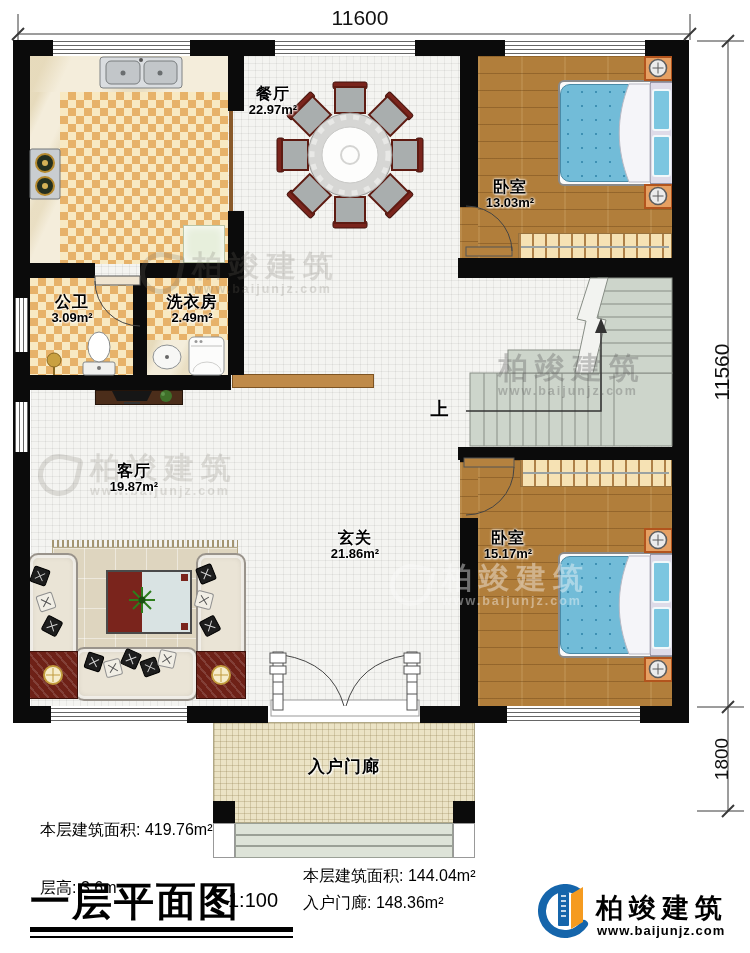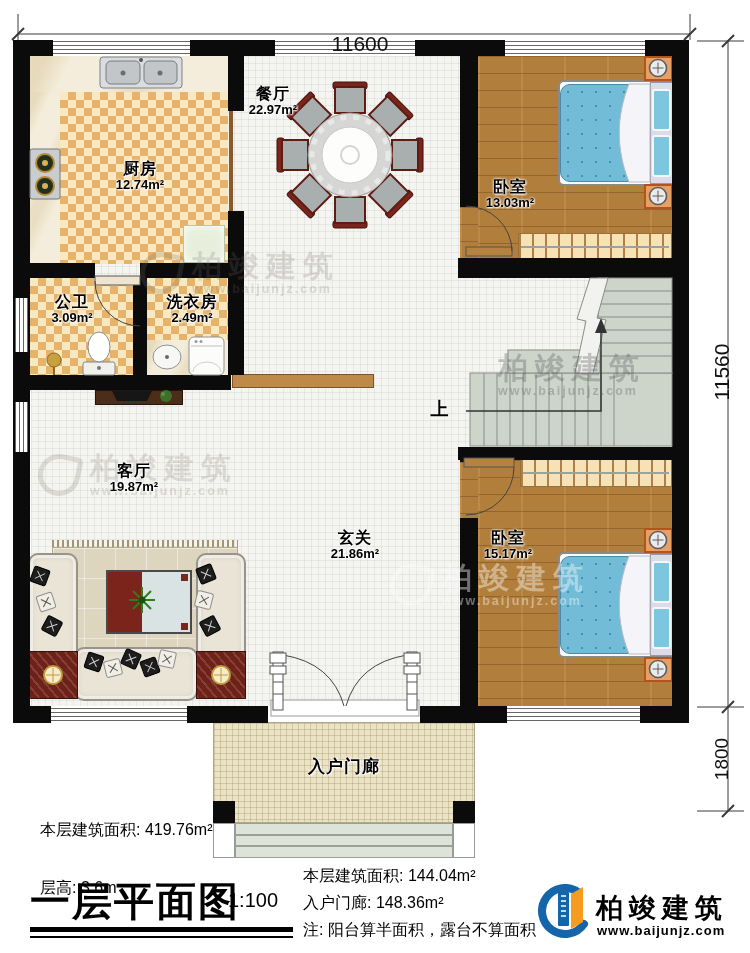--- a/index.html
+++ b/index.html
@@ -362,24 +362,20 @@
     <div class="col">
         <span class="nm">柏竣建筑</span>
         <span class="url">www.baijunjz.com</span>
       </div>
   </div>
 
   <div class="rlabel" style="left:218px;top:85px;">
     <span class="nm">餐厅</span>
       <span class="ar">22.97m²</span>
   </div>
-  <div class="rlabel" style="left:85px;top:160px;">
-    <span class="nm">厨房</span>
-      <span class="ar">12.74m²</span>
-  </div>
   <div class="rlabel" style="left:455px;top:178px;">
     <span class="nm">卧室</span>
       <span class="ar">13.03m²</span>
   </div>
   <div class="rlabel" style="left:17px;top:293px;">
     <span class="nm">公卫</span>
       <span class="ar">3.09m²</span>
   </div>
   <div class="rlabel" style="left:137px;top:293px;">
     <span class="nm">洗衣房</span>
@@ -397,33 +393,32 @@
       <span class="ar">21.86m²</span>
   </div>
   <div class="rlabel" style="left:453px;top:529px;">
     <span class="nm">卧室</span>
       <span class="ar">15.17m²</span>
   </div>
   <div class="rlabel" style="left:289px;top:757px;">
     <span class="nm" style="font-size:17px;">入户门廊</span>
   </div>
 
-  <div class="dimtext" style="left:295px;top:6px;width:130px;margin-top:26px;">11600</div>
+  <div class="dimtext" style="left:295px;top:6px;width:130px;">11600</div>
   <div class="dimtext" style="left:661px;top:360px;width:122px;transform:rotate(-90deg);">11560</div>
   <div class="dimtext" style="left:667px;top:748px;width:110px;font-size:19px;transform:rotate(-90deg);">1800</div>
 
   <div class="ftext" style="left:40px;top:820px;">本层建筑面积: 419.76m²</div>
   <div class="ftext" style="left:40px;top:878px;">层高: 3.6m</div>
   <div class="ftext" style="left:30px;top:874px;font-size:40px;font-weight:700;letter-spacing:2px;font-family:Liberation Serif, serif;">一层平面图</div>
   <div class="ftext" style="left:228px;top:889px;font-size:20px;">1:100</div>
   <div class="uline" style="left:30px;top:927px;width:263px;height:5px;"></div>
   <div class="uline" style="left:30px;top:936px;width:263px;height:2px;"></div>
   <div class="ftext" style="left:303px;top:866px;">本层建筑面积: 144.04m²</div>
   <div class="ftext" style="left:303px;top:893px;">入户门廊: 148.36m²</div>
-  <div class="ftext" style="left:303px;top:920px;">注: 阳台算半面积，露台不算面积</div>
 
   <svg class="abs" style="left:538px;top:884px;z-index:30;" width="54" height="58" viewBox="0 0 54 58">
     <path d="M40,8 A23,23 0 1 0 46,40" fill="none" stroke="#1565ab" stroke-width="8" stroke-linecap="round"></path>
     <rect x="20" y="8" width="11" height="34" rx="1" fill="#1565ab"></rect>
     <path d="M23,12h5M23,17h5M23,22h5M23,27h5M23,32h5" stroke="#fff" stroke-width="1.6"></path>
     <polygon points="33,10 45,3 45,38 33,45" fill="#f59b20"></polygon>
   </svg>
   <div class="ftext" style="left:596px;top:890px;font-size:27px;font-weight:800;letter-spacing:6px;">柏竣建筑</div>
   <div class="ftext" style="left:597px;top:923px;font-size:13px;font-weight:700;letter-spacing:1px;">www.baijunjz.com</div>
 

